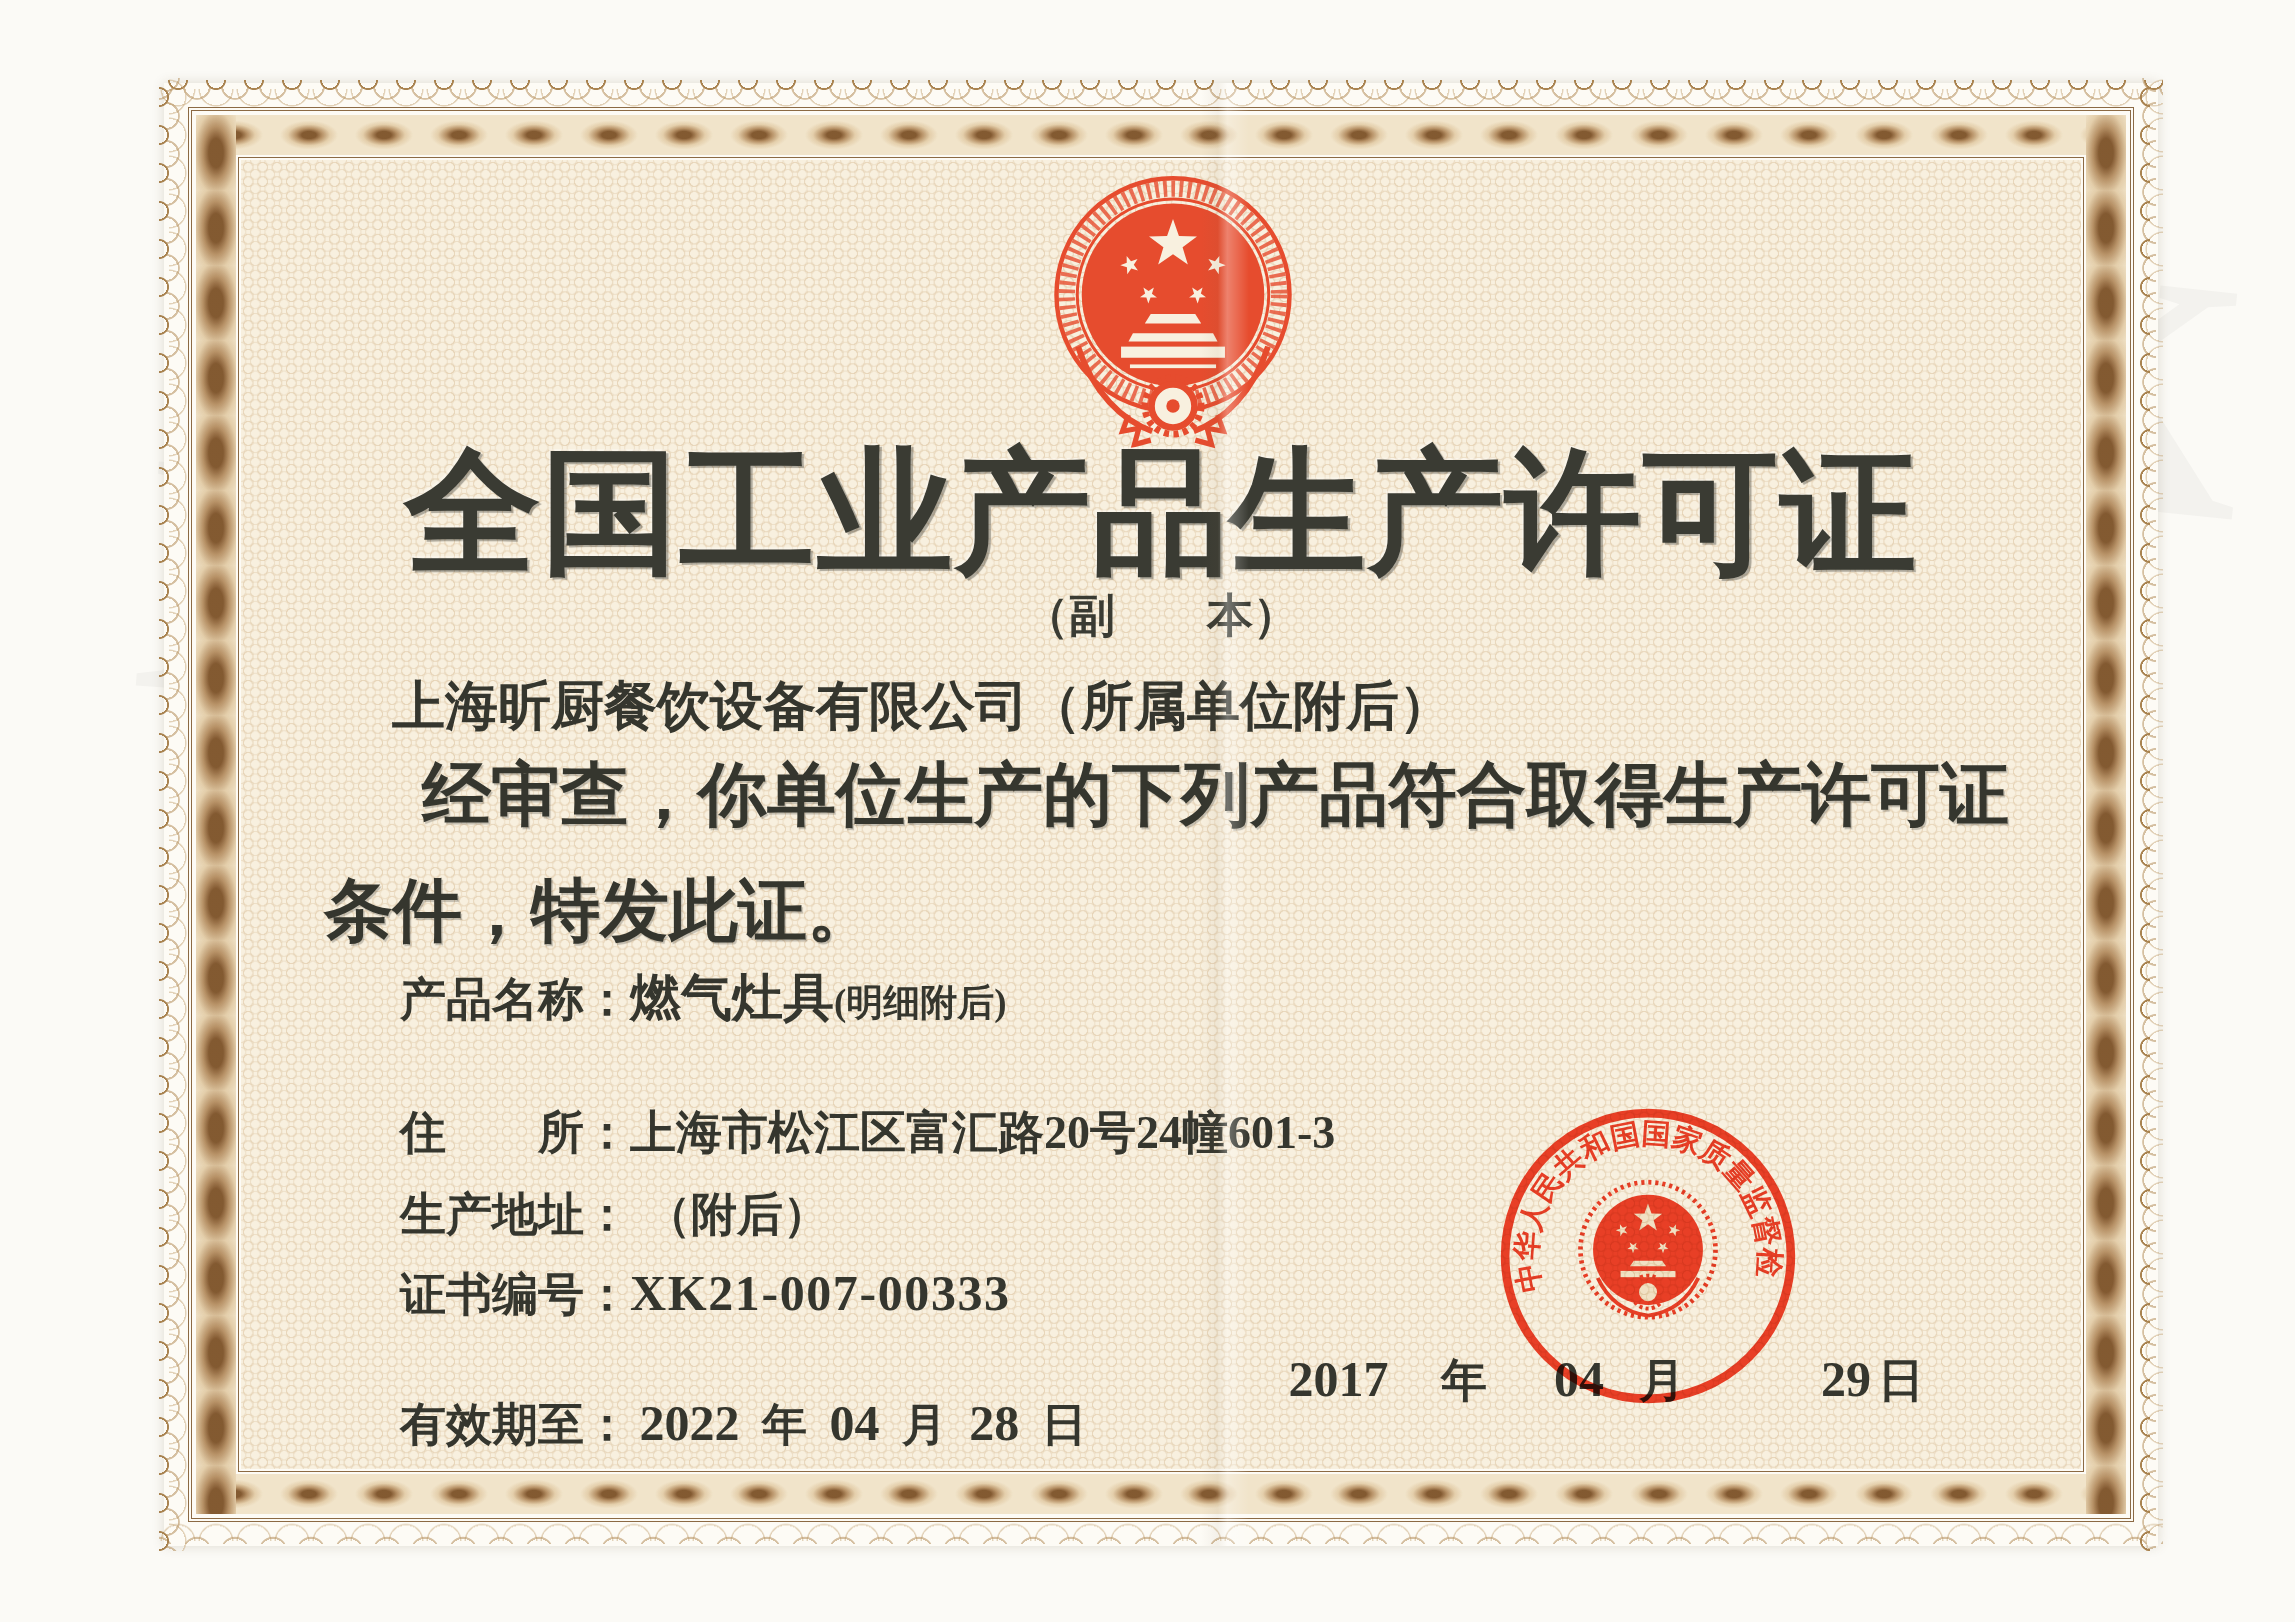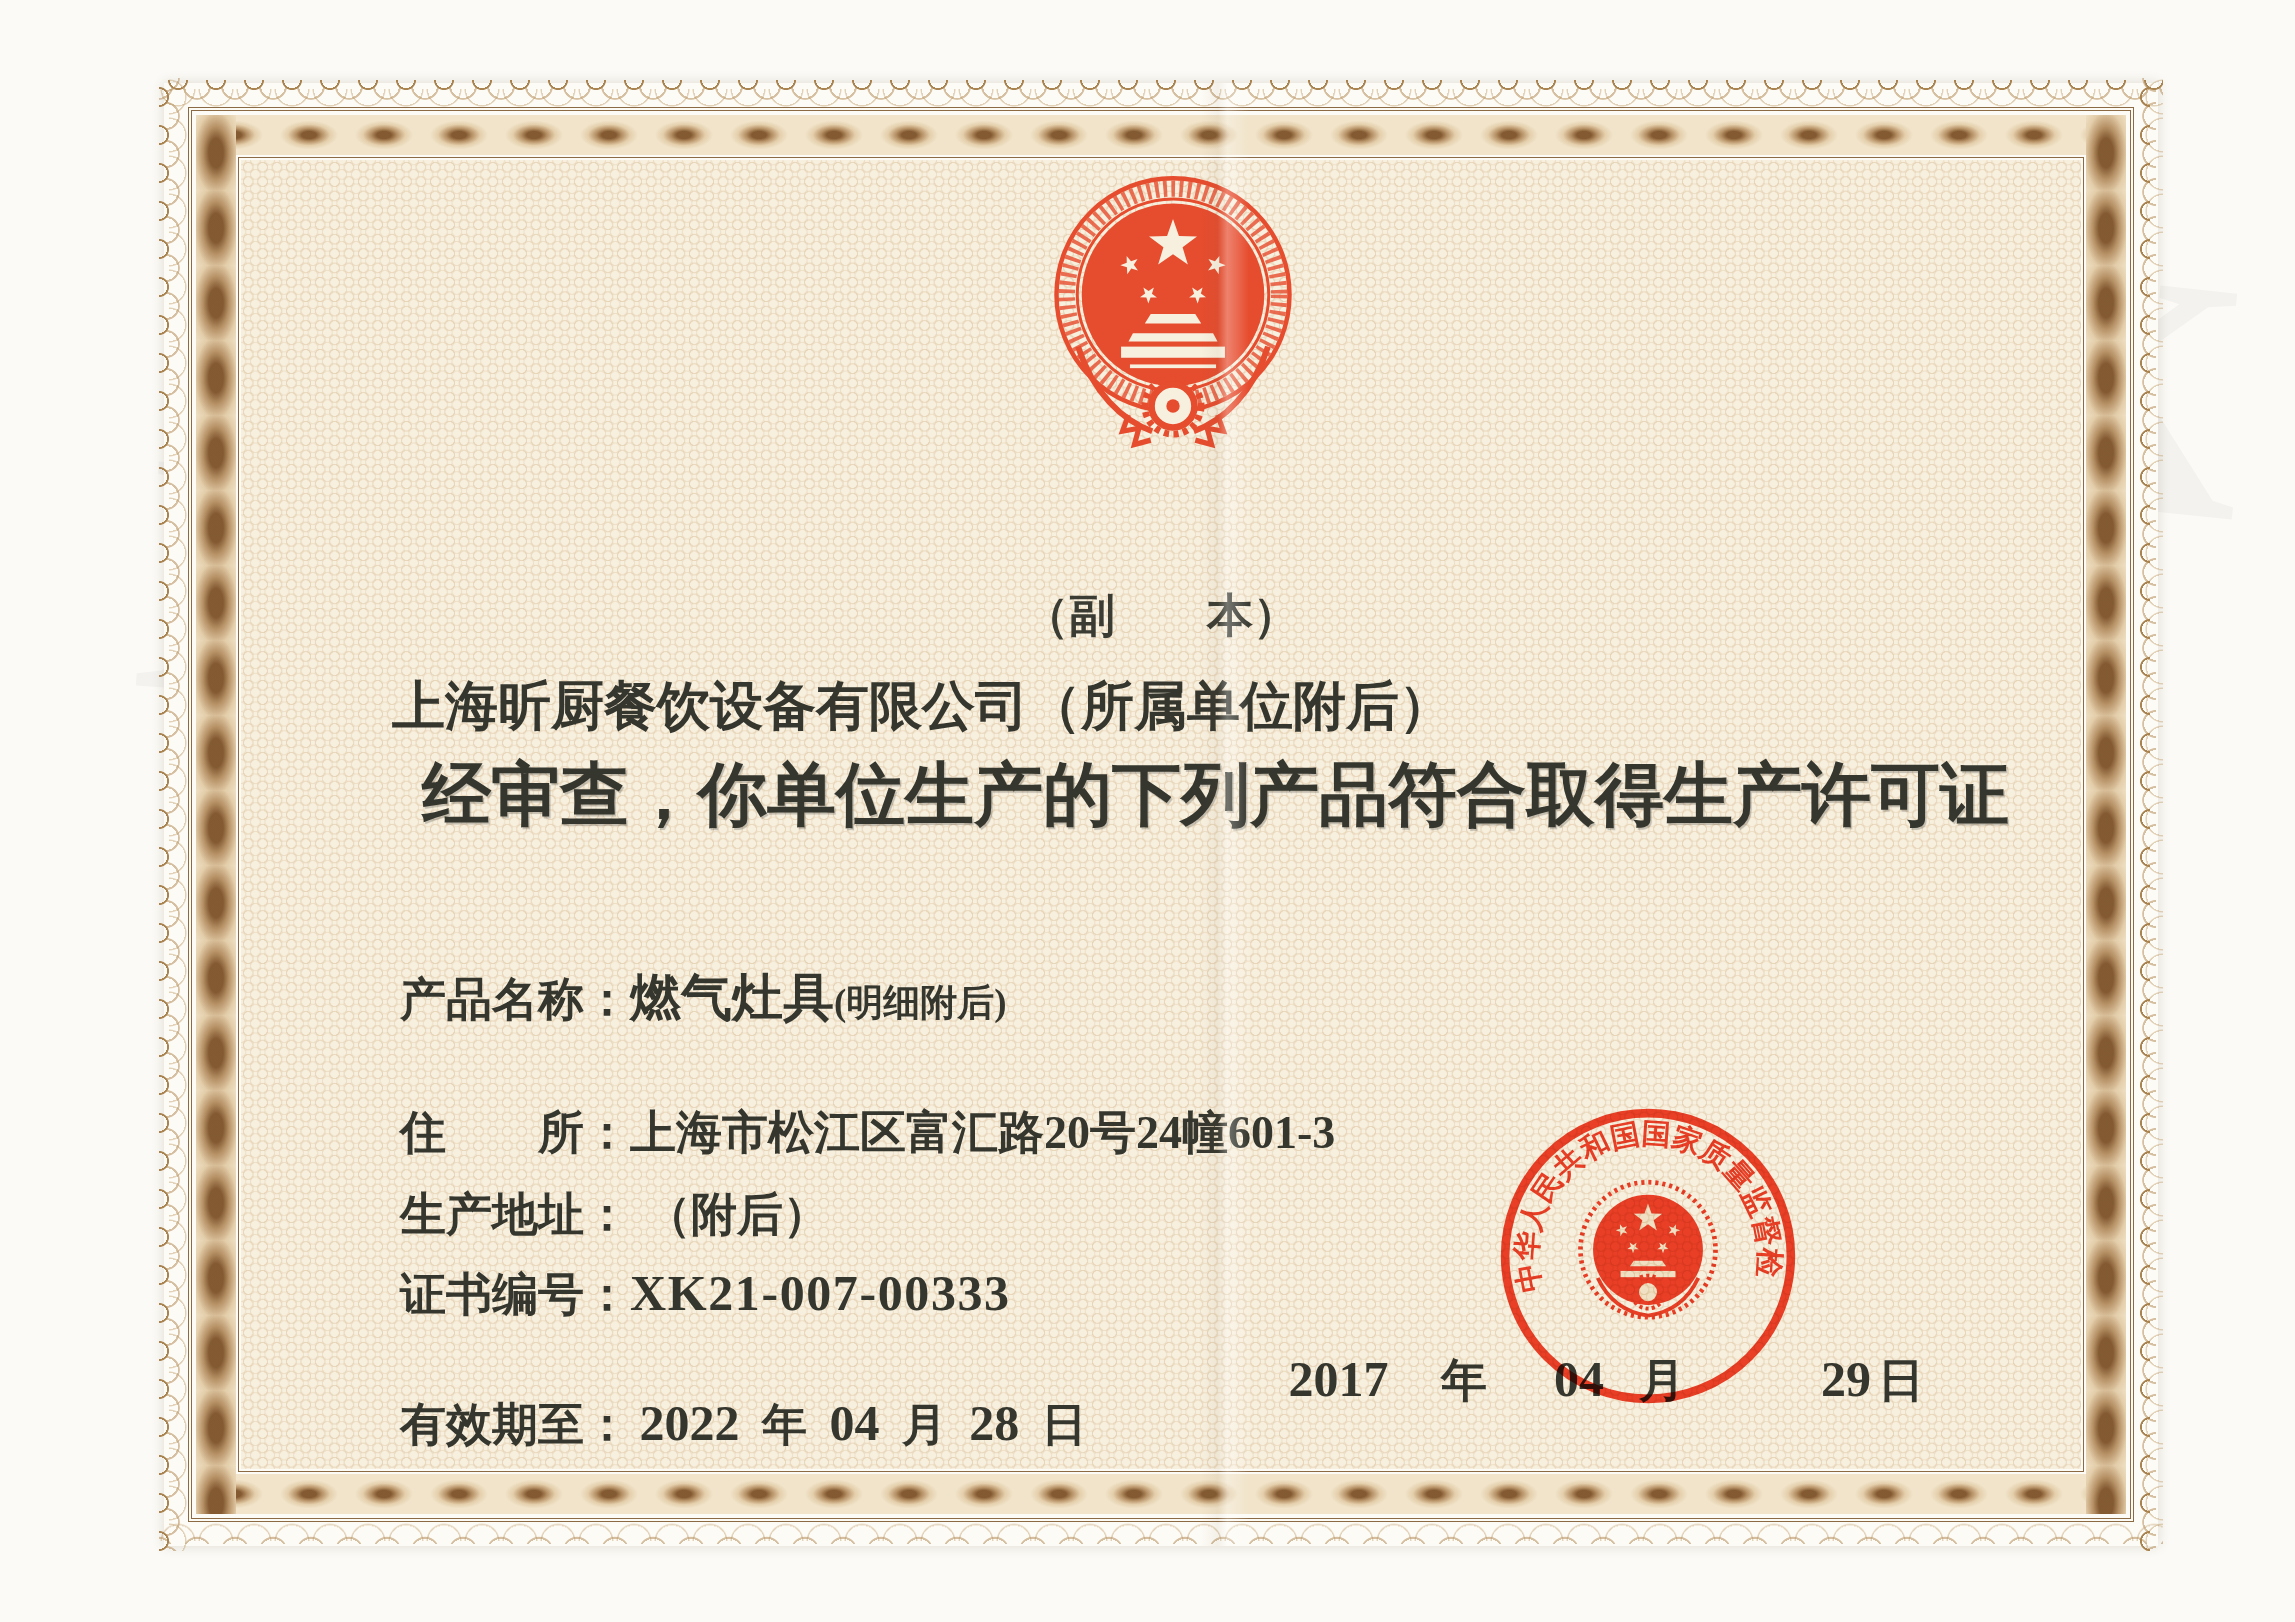--- a/index.html
+++ b/index.html
@@ -164,23 +164,25 @@
       <rect x="110" y="238" width="140" height="15"></rect>
       <rect x="122" y="262" width="116" height="5"></rect>
     </g>
     <g>
       <circle cx="180" cy="318" r="38" fill="none" stroke="#e64c2e" stroke-width="9" stroke-dasharray="7 6"></circle>
       <circle cx="180" cy="318" r="29" fill="#f8f0df" stroke="#e64c2e" stroke-width="9"></circle>
       <circle cx="180" cy="318" r="9" fill="#e64c2e"></circle>
     </g>
   </svg>
 
+  <div class="title ink">全国工业产品生产许可证</div>
   <div class="subtitle ink">（副　　本）</div>
   <div class="company ink">上海昕厨餐饮设备有限公司（所属单位附后）</div>
   <div class="body1 ink">经审查，你单位生产的下列产品符合取得生产许可证</div>
+  <div class="body2 ink">条件，特发此证。</div>
 
   <div class="row row-product ink">
     <span class="lbl">产品名称：</span>
     <span class="val">燃气灶具</span>
     <span class="note">(明细附后)</span>
   </div>
 
   <div class="row row-address ink">
     <span class="lbl">住　　所：</span>
     <span class="val">上海市松江区富汇路20号24幢601-3</span>

